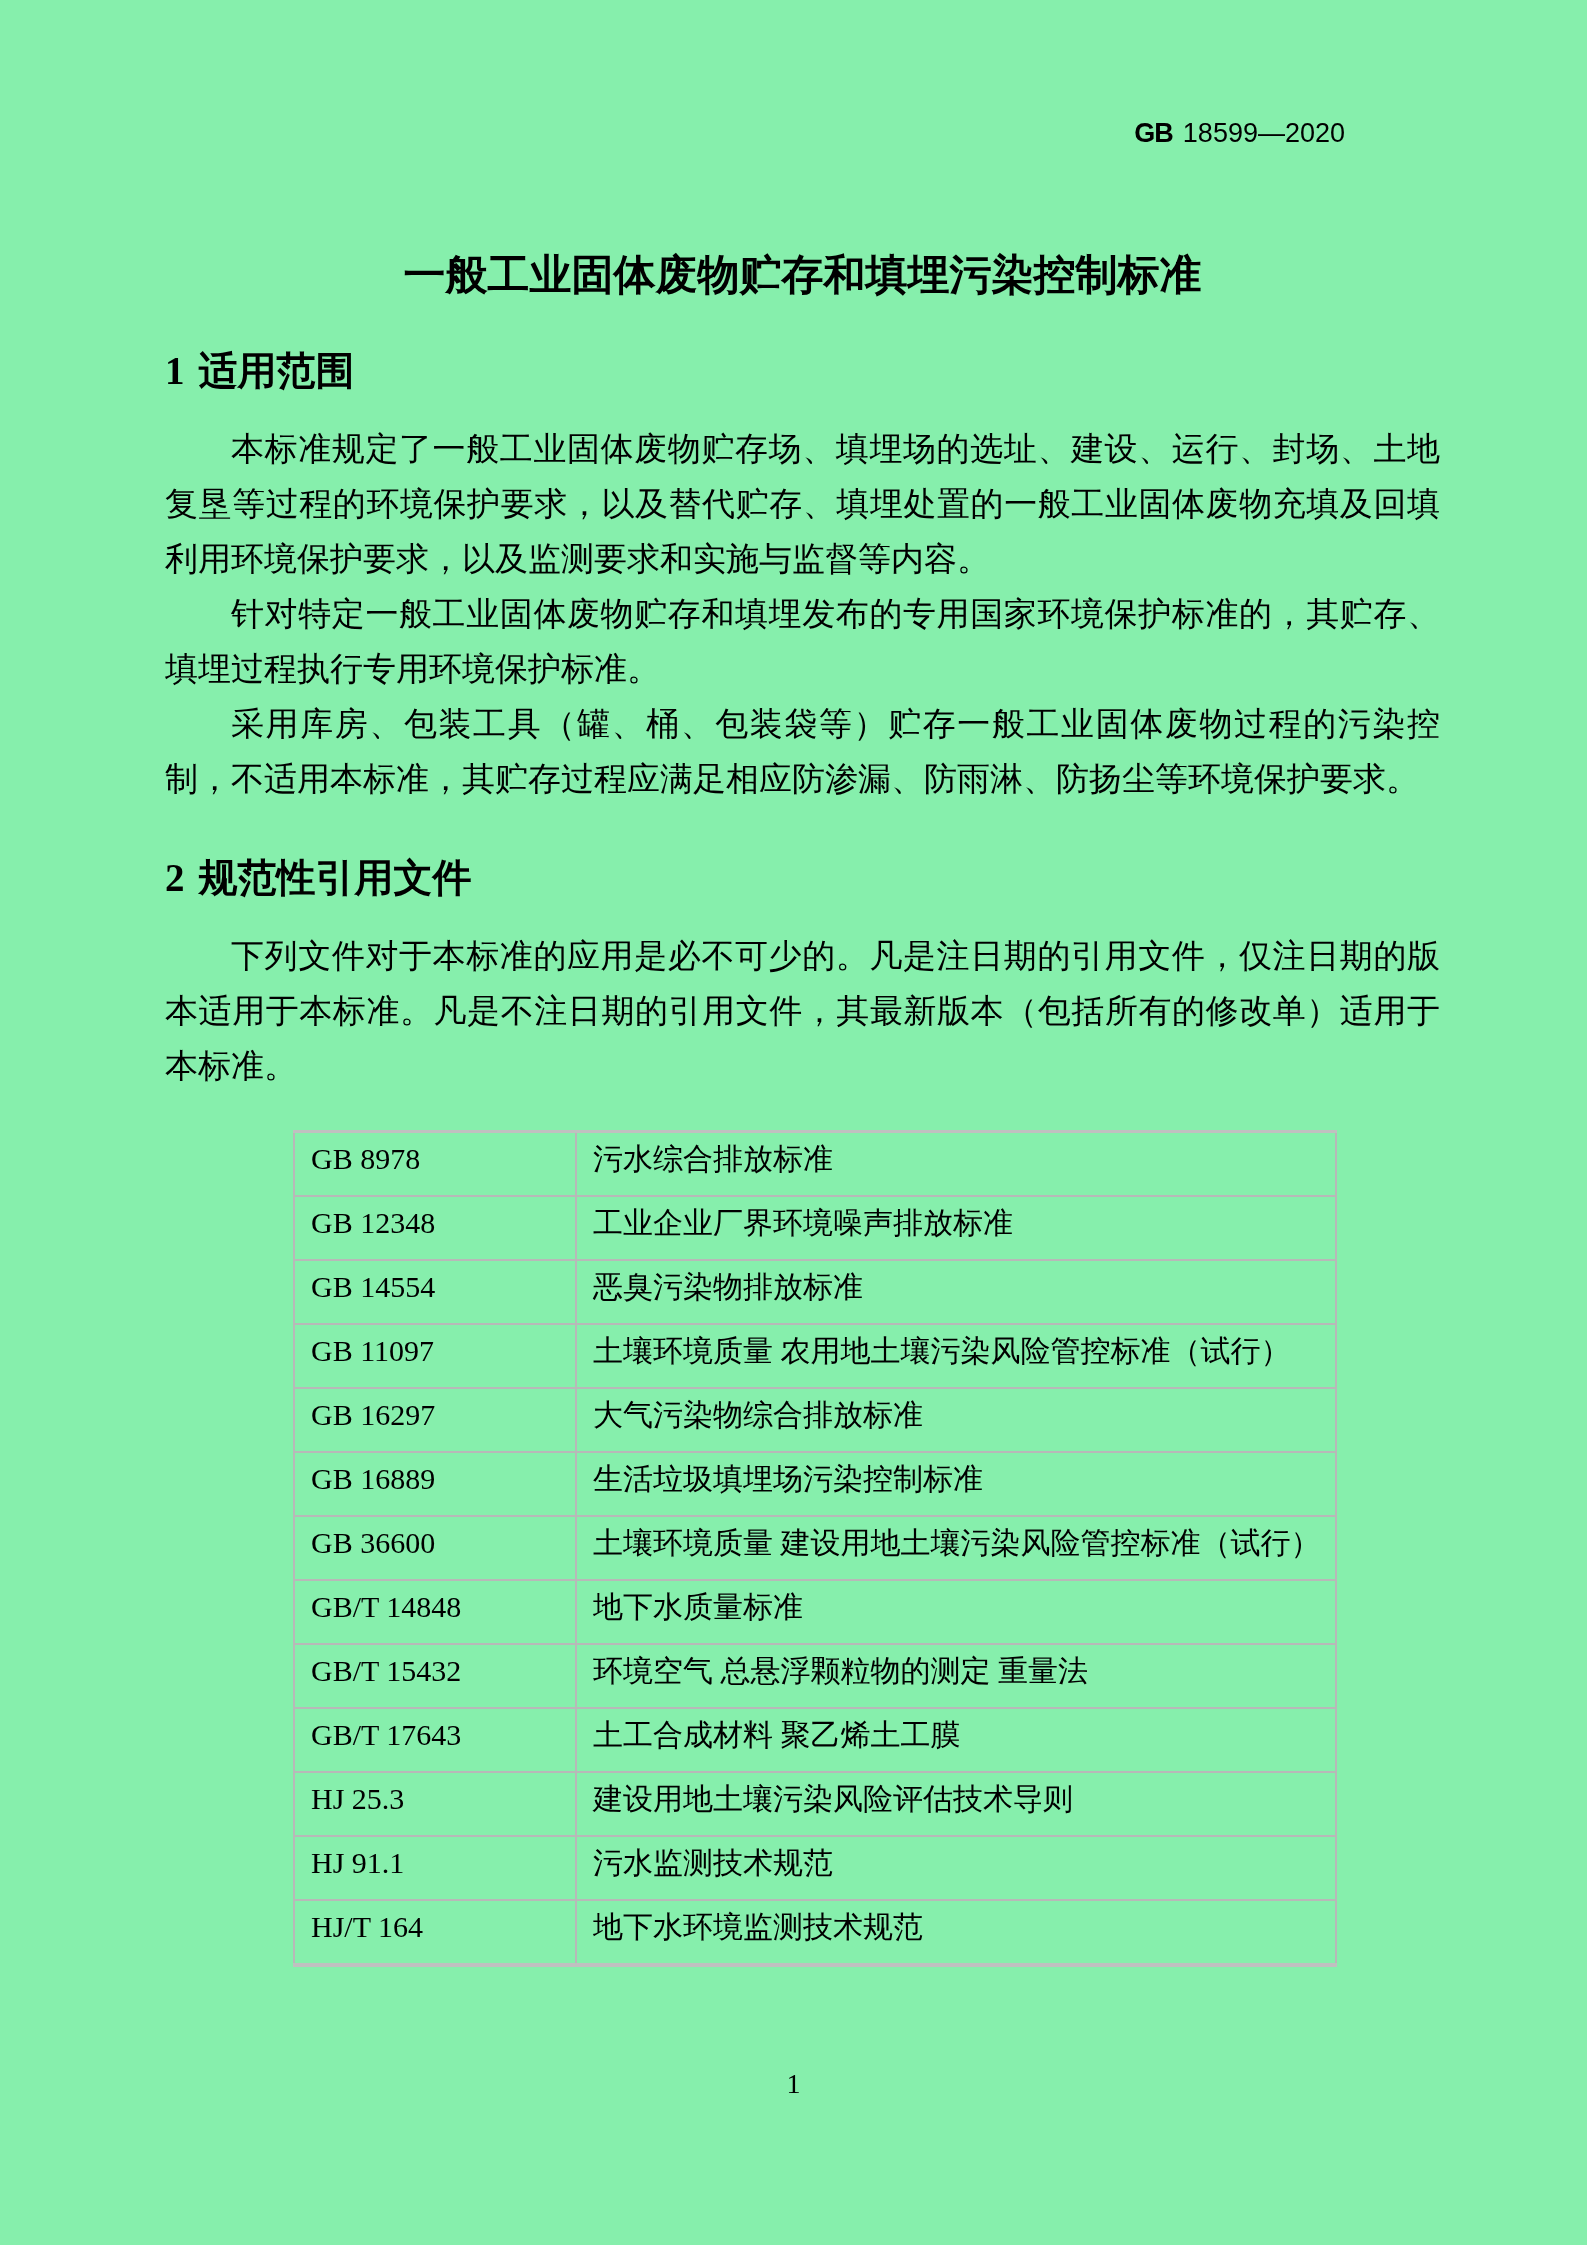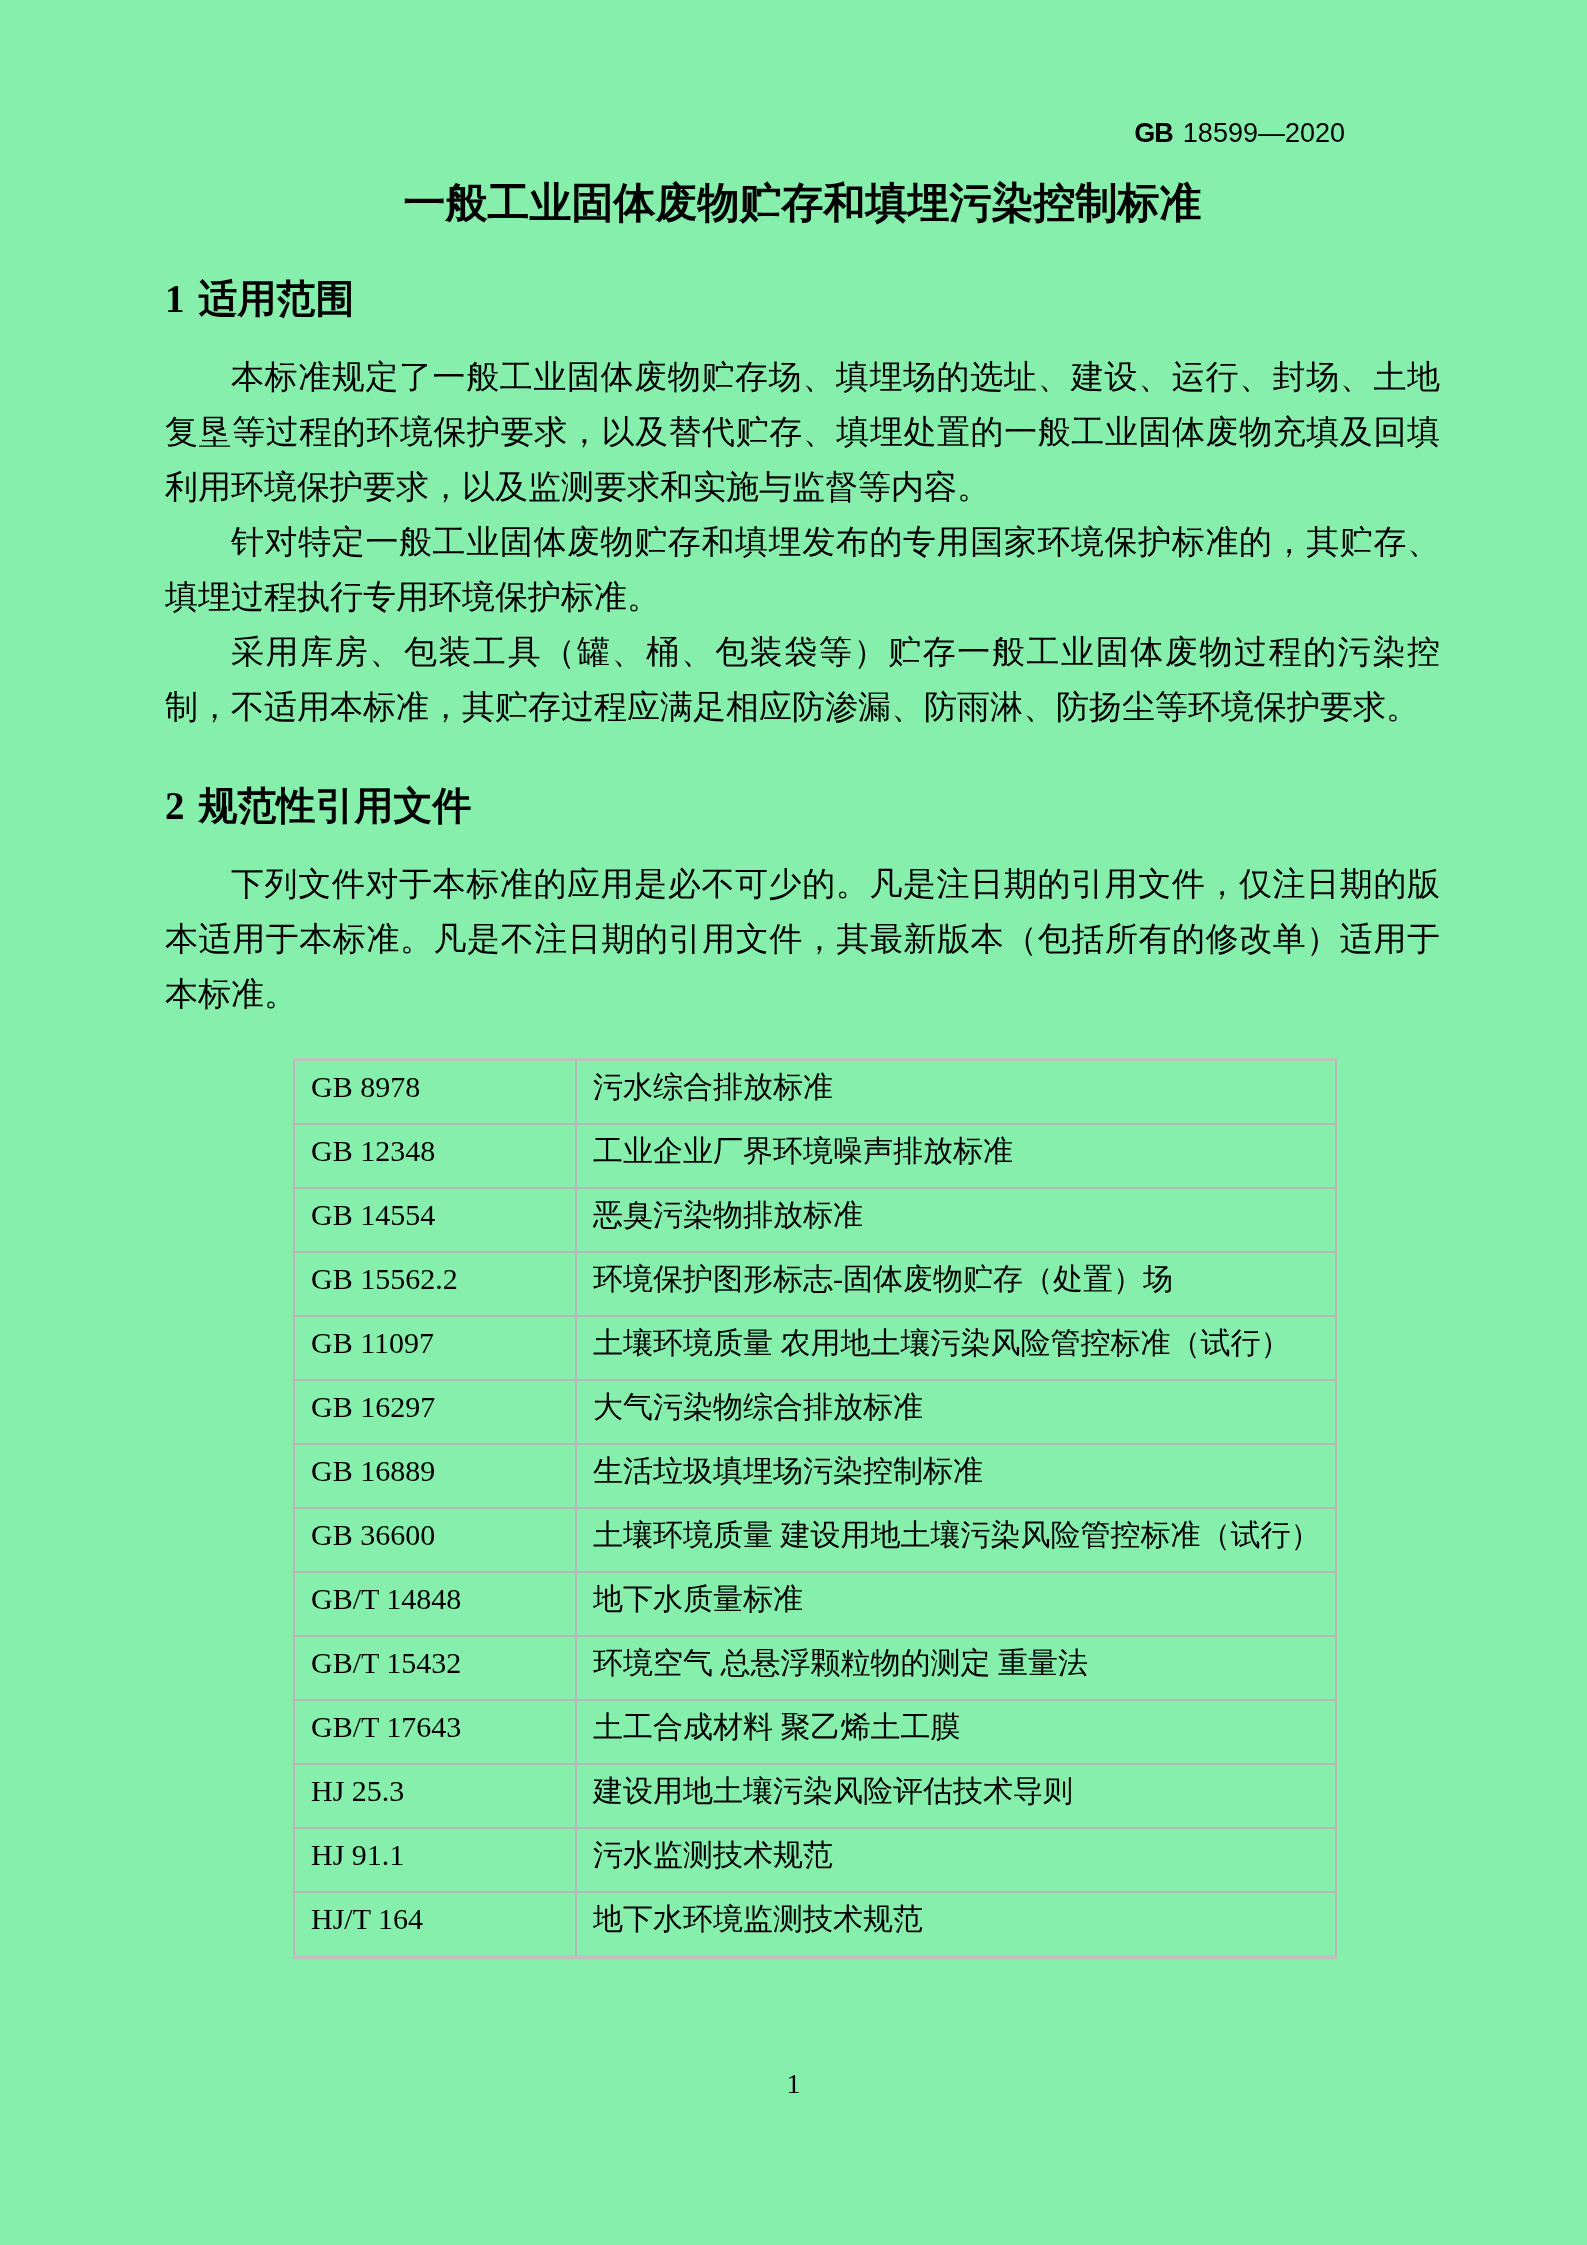--- a/index.html
+++ b/index.html
@@ -29,21 +29,21 @@
   }
   .doc-header .code-bold {
     font-weight: 900;
     letter-spacing: -1px;
     margin-right: 10px;
   }
   .doc-header .code-num {
     font-weight: 400;
   }
   .doc-title {
-    margin-top: 30px;
+    margin-top: 102px;
     text-align: center;
     font-family: "Liberation Sans", "DejaVu Sans", sans-serif;
     font-weight: bold;
     font-size: 42px;
     line-height: 50px;
     letter-spacing: 0px;
   }
   .section-heading {
     margin: 52px 0 32px 0;
     font-family: "Liberation Sans", "DejaVu Sans", sans-serif;
@@ -131,24 +131,20 @@
   </tr>
           <tr>
     <td class="col-code">GB 12348</td>
     <td class="col-name">工业企业厂界环境噪声排放标准</td>
   </tr>
           <tr>
     <td class="col-code">GB 14554</td>
     <td class="col-name">恶臭污染物排放标准</td>
   </tr>
           <tr>
-    <td class="col-code">GB 15562.2</td>
-    <td class="col-name">环境保护图形标志-固体废物贮存（处置）场</td>
-  </tr>
-          <tr>
     <td class="col-code">GB 11097</td>
     <td class="col-name">土壤环境质量 农用地土壤污染风险管控标准（试行）</td>
   </tr>
           <tr>
     <td class="col-code">GB 16297</td>
     <td class="col-name">大气污染物综合排放标准</td>
   </tr>
           <tr>
     <td class="col-code">GB 16889</td>
     <td class="col-name">生活垃圾填埋场污染控制标准</td>

